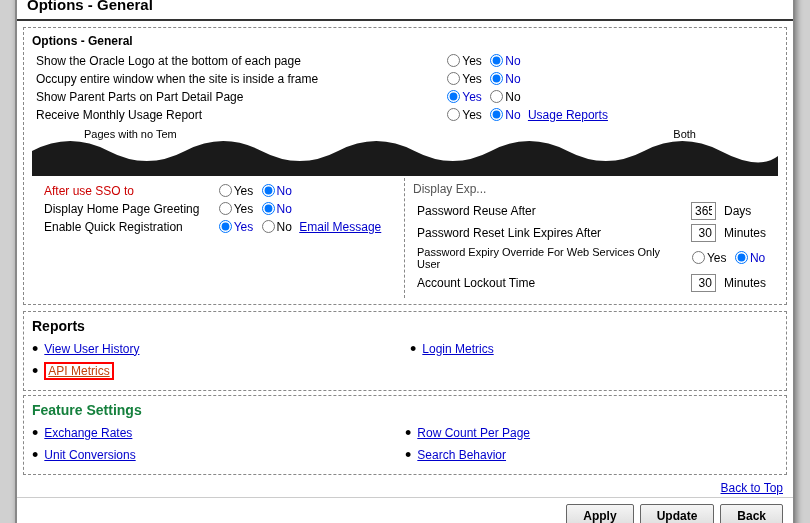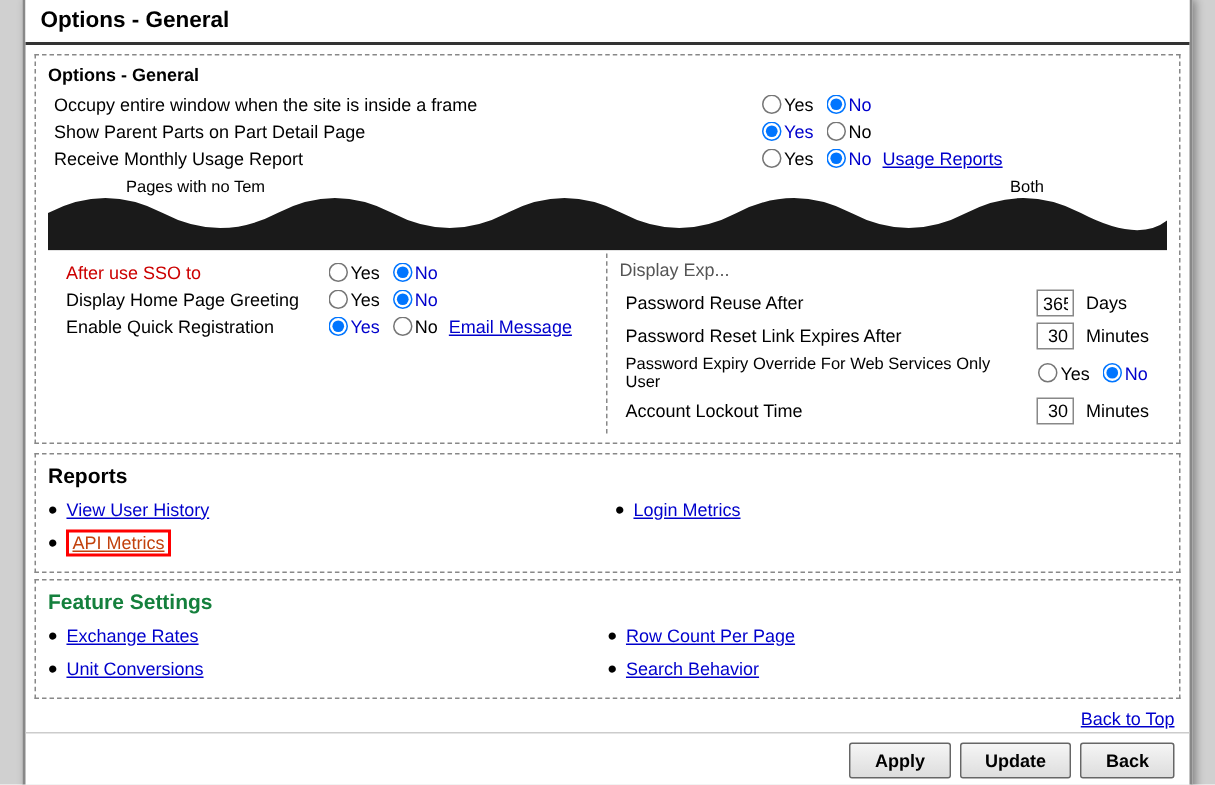--- a/index.html
+++ b/index.html
@@ -211,20 +211,35 @@
     <h1>Options - General</h1>
   </div>
 
   <div class="content-area">
 
     <div class="section">
       <div class="section-title">Options - General</div>
       <table class="options-table">
         <tbody>
           <tr>
+            <td style="width:55%">Show the Oracle Logo at the bottom of each page</td>
+            <td>
+              <div class="radio-group">
+                <label>
+                  <input type="radio" name="opt0" style=""> Yes
+                </label>
+                &nbsp;
+                <label>
+                  <input type="radio" name="opt0" checked="" style=""> 
+                    <span style="color:#00c">No</span>
+                </label>
+              </div>
+            </td>
+          </tr>
+          <tr>
             <td>Occupy entire window when the site is inside a frame</td>
             <td>
               <div class="radio-group">
                 <label>
                   <input type="radio" name="opt1" style=""> Yes
                 </label>
                 &nbsp;
                 <label>
                   <input type="radio" name="opt1" checked="" style=""> 
                     <span style="color:#00c">No</span>

